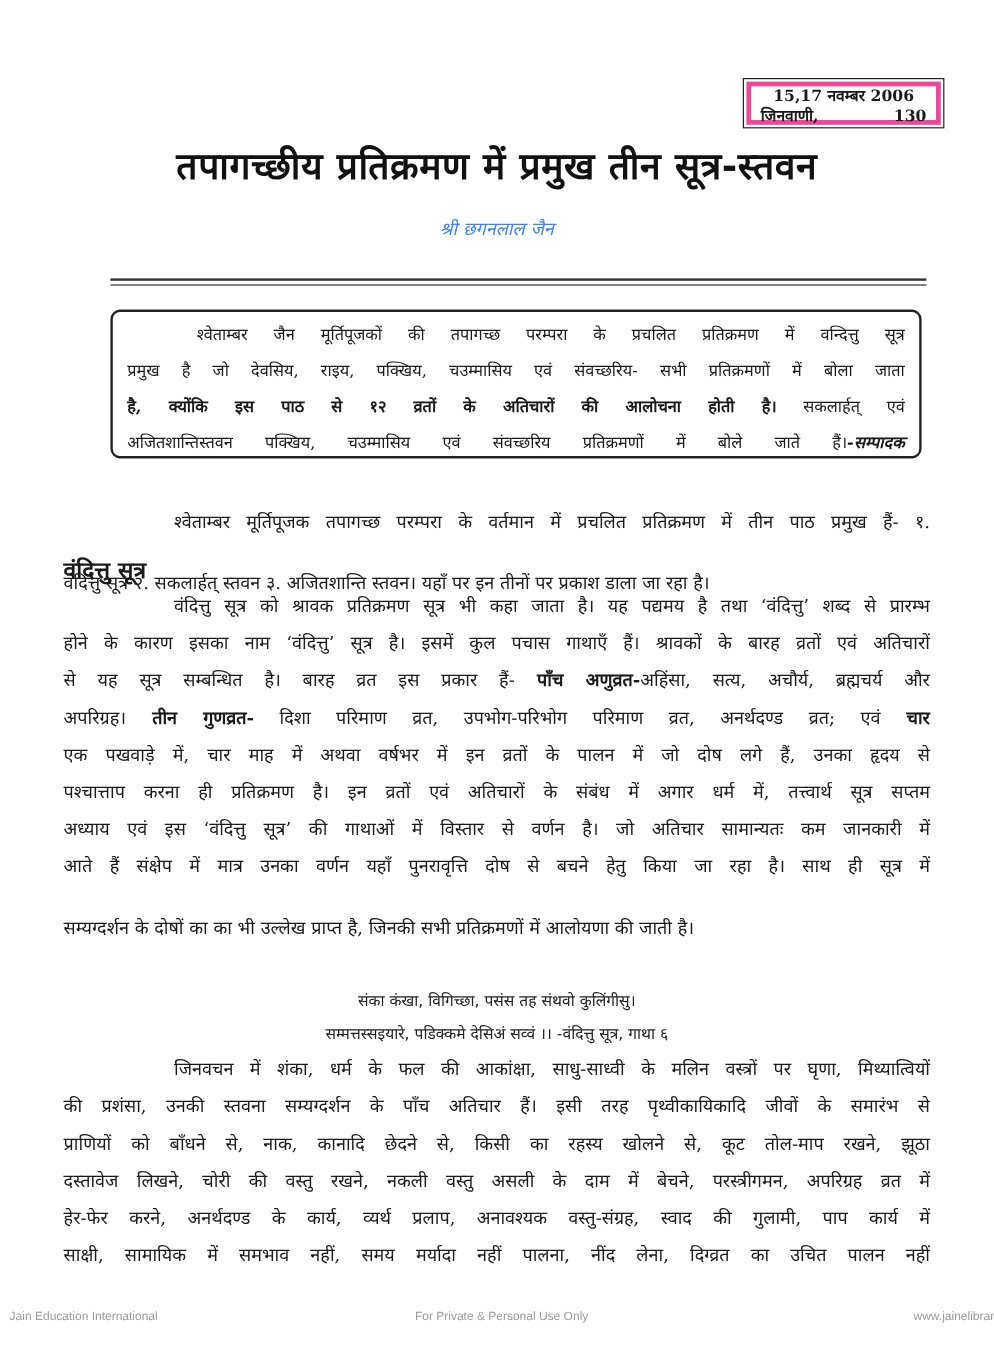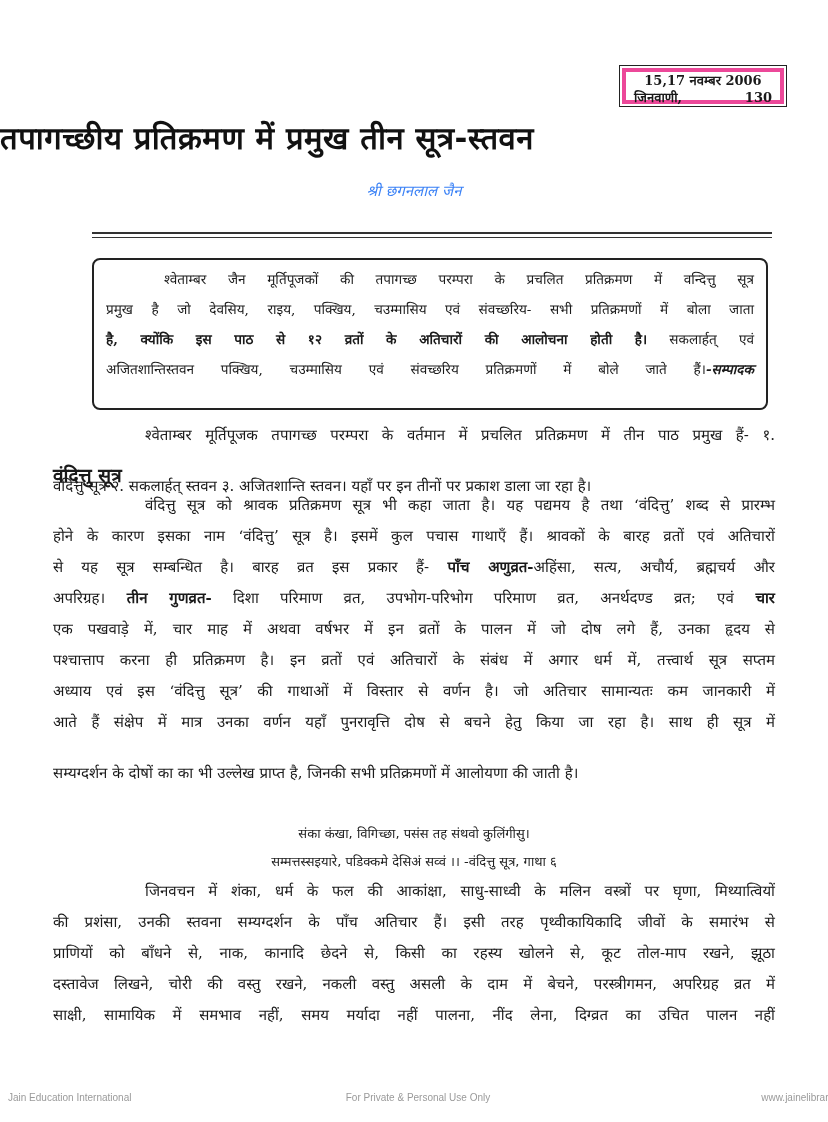--- a/index.html
+++ b/index.html
@@ -10,33 +10,33 @@
     }
     .issue-box {
       position: absolute; left: 622px; top: 68px; width: 162px; height: 36px;
       border: 4px solid #ec4899; outline: 1px solid #222; outline-offset: 2px;
       font-family: "DejaVu Serif", serif; font-size: 13px; font-weight: bold;
       padding: 0 8px; box-sizing: border-box; line-height: 17px;
     }
     .issue-box .row { display: flex; justify-content: space-between; }
     .issue-box .row1 { justify-content: center; }
     .title {
-      position: absolute; left: 0; right: 0; top: 116px; text-align: left;
+      position: absolute; left: 0; right: 0; top: 116px; text-align: center;
       font-family: "DejaVu Sans", sans-serif; font-weight: bold; font-size: 31px;
       letter-spacing: 0.5px; color: #111;
     }
     .author {
       position: absolute; left: 0; right: 0; top: 180px; text-align: center;
       font-family: "DejaVu Serif", serif; font-style: italic; font-size: 15px; color: #3b82f6;
     }
     .rule { position: absolute; left: 92px; width: 680px; background: #333; }
     .rule.r1 { top: 232px; height: 2px; }
     .rule.r2 { top: 237px; height: 1px; }
     .editor-box {
-      position: absolute; left: 92px; top: 258px; width: 676px; height: 152px;
+      position: absolute; left: 92px; top: 258px; width: 676px; height: 124px;
       border: 2px solid #222; border-radius: 8px; box-sizing: border-box;
       padding: 4px 12px 0 12px; font-size: 13.6px; line-height: 30px; text-align: justify;
       font-family: "DejaVu Serif", serif;
     }
     .editor-box .indent { padding-left: 58px; }
     .editor-box b { font-weight: bold; }
     .editor-box .sig { font-style: italic; font-weight: bold; }
     .body-text {
       position: absolute; left: 53px; width: 722px;
       font-family: "DejaVu Serif", serif; font-size: 15px; line-height: 31px;
@@ -109,20 +109,21 @@
 <div class="verse" style="top: 824px;">संका कंखा, विगिच्छा, पसंस तह संथवो कुलिंगीसु।</div>
 <div class="verse" style="top: 852px;">
   <span>सम्मत्तस्सइयारे, पडिक्कमे देसिअं सव्वं ।।</span><span> -वंदित्तु सूत्र, गाथा ६</span>
 </div>
 
 <div class="body-text" style="top: 876px;">
   <span class="line para-indent">जिनवचन में शंका, धर्म के फल की आकांक्षा, साधु-साध्वी के मलिन वस्त्रों पर घृणा, मिथ्यात्वियों</span>
   <span class="line">की प्रशंसा, उनकी स्तवना सम्यग्दर्शन के पाँच अतिचार हैं। इसी तरह पृथ्वीकायिकादि जीवों के समारंभ से</span>
   <span class="line">प्राणियों को बाँधने से, नाक, कानादि छेदने से, किसी का रहस्य खोलने से, कूट तोल-माप रखने, झूठा</span>
   <span class="line">दस्तावेज लिखने, चोरी की वस्तु रखने, नकली वस्तु असली के दाम में बेचने, परस्त्रीगमन, अपरिग्रह व्रत में</span>
+  <span class="line">हेर-फेर करने, अनर्थदण्ड के कार्य, व्यर्थ प्रलाप, अनावश्यक वस्तु-संग्रह, स्वाद की गुलामी, पाप कार्य में</span>
   <span class="line">साक्षी, सामायिक में समभाव नहीं, समय मर्यादा नहीं पालना, नींद लेना, दिग्व्रत का उचित पालन नहीं</span>
 </div>
 
 <div class="footer">
   <span class="f-left">Jain Education International</span>
   <span class="f-mid">For Private &amp; Personal Use Only</span>
   <span class="f-right">www.jainelibrary.org</span>
 </div>
 
 </body></html>

